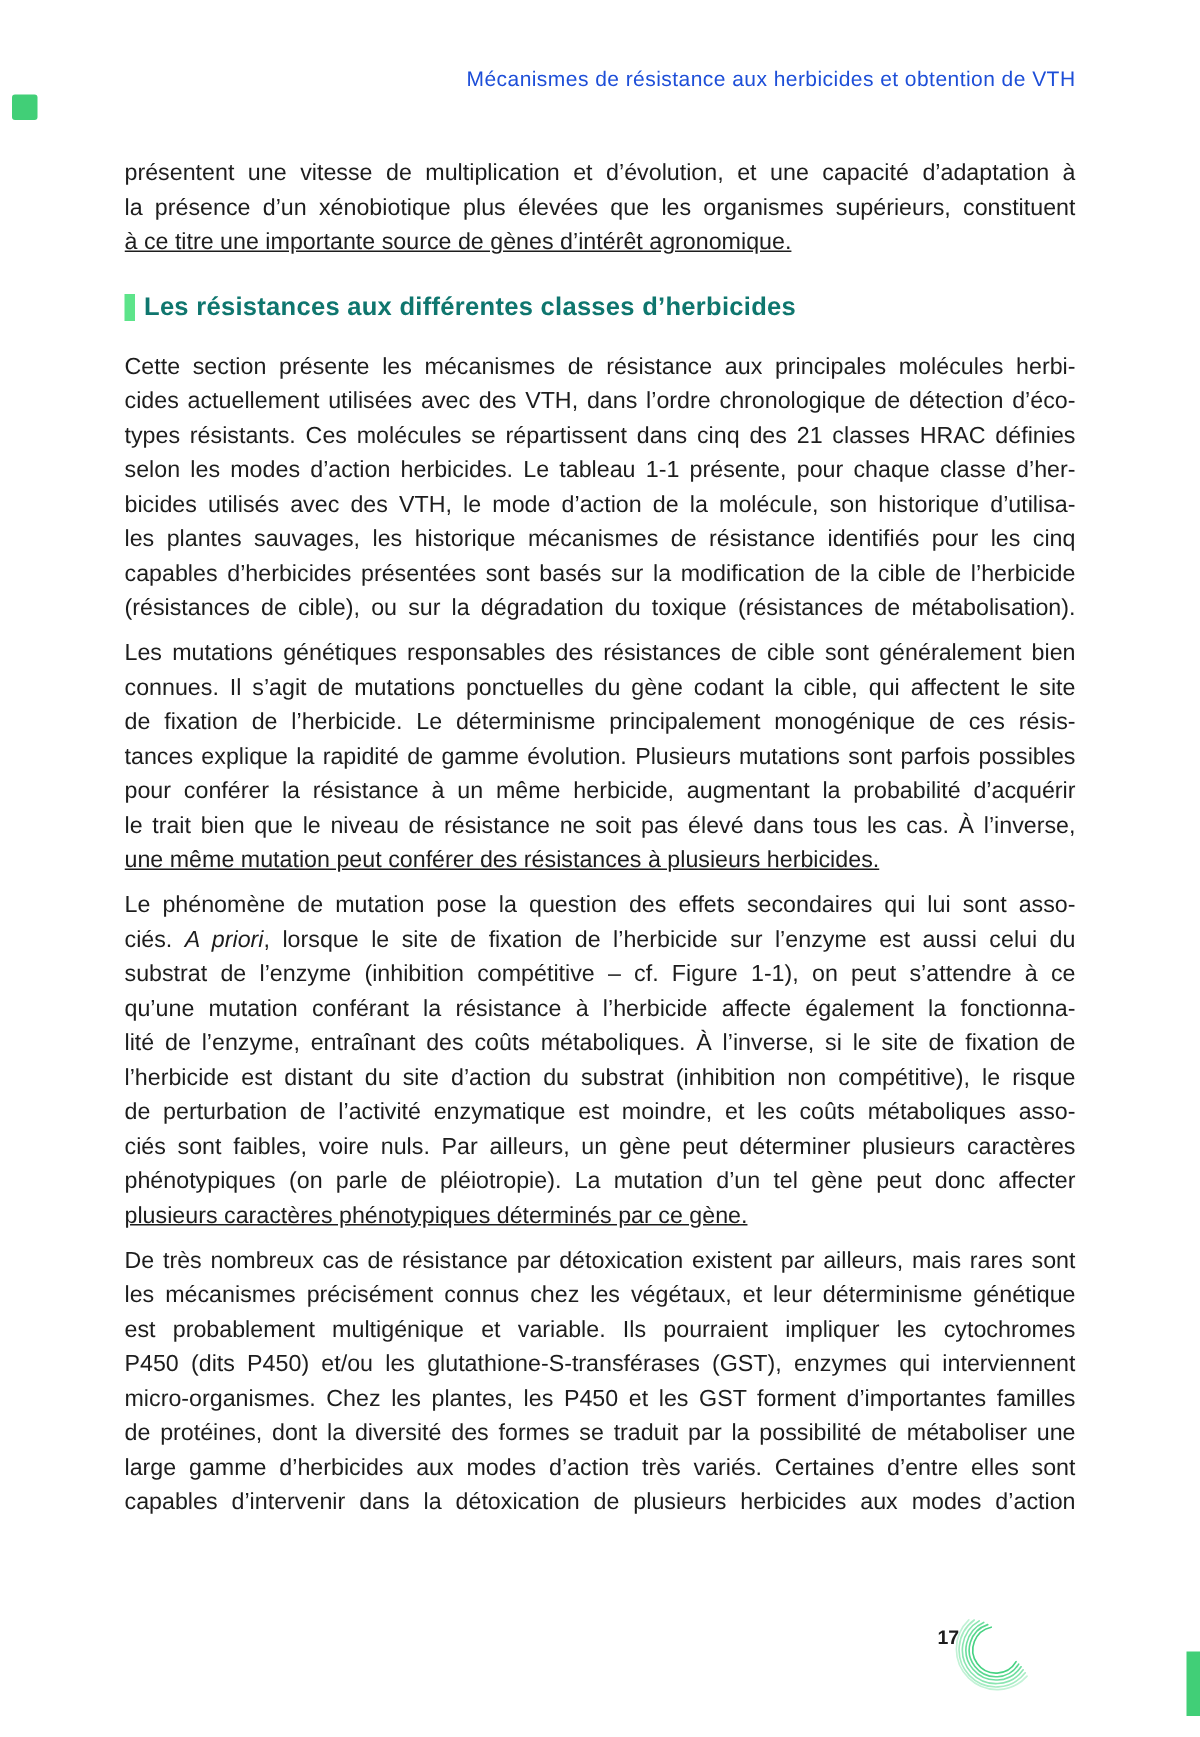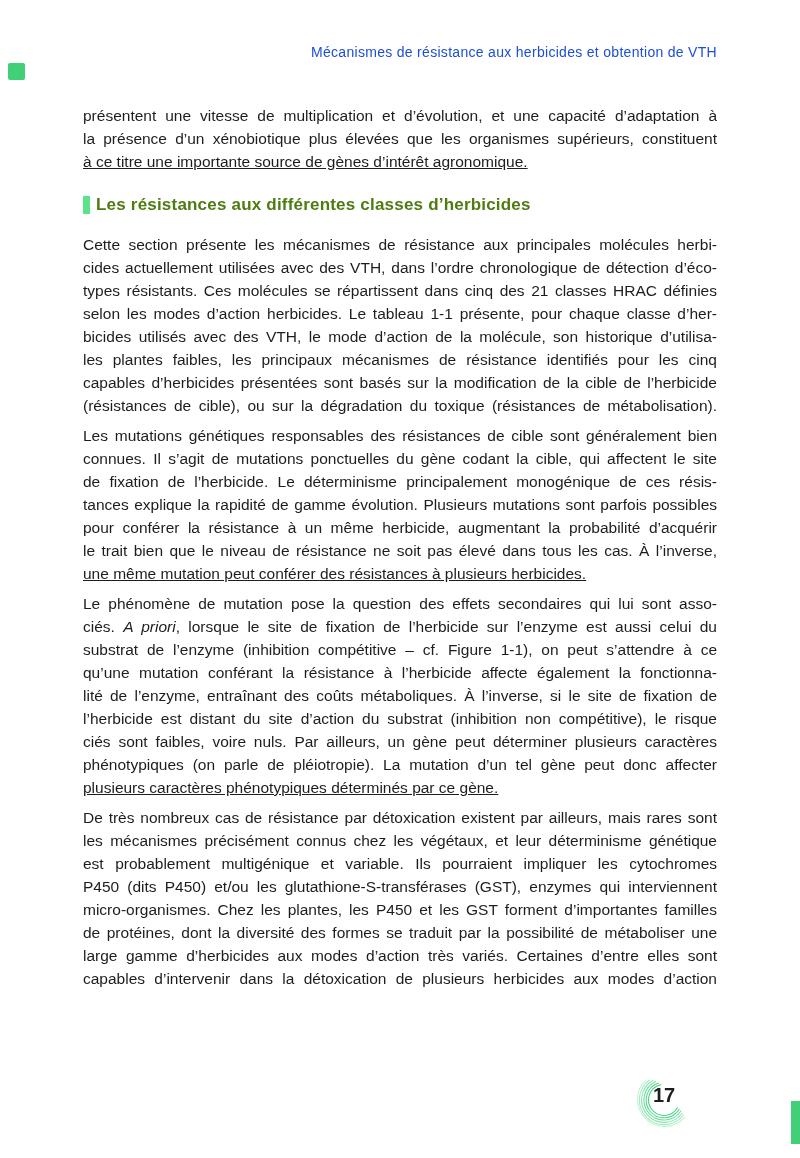--- a/index.html
+++ b/index.html
@@ -40,22 +40,22 @@
     width: 7px; height: 18px; margin-right: 6px; flex: 0 0 auto;
   }
   .heading-text {
     font-size: 17px; font-weight: bold; letter-spacing: 0.2px;
   }
   .footer-arcs {
     position: absolute; left: 628px; top: 1064px;
     width: 80px; height: 80px;
   }
   .page-number {
-    position: absolute; left: 653px; top: 1084px;
-    font-size: 20px; font-weight: bold; color: #1d1d1d; text-align: right;
+    position: absolute; left: 625px; top: 1084px;
+    font-size: 13px; font-weight: bold; color: #1d1d1d; text-align: right;
   }
   .edge-tab {
     position: absolute; right: 0; top: 1101px;
     width: 9px; height: 43px;
   }
 </style>
 </head>
 <body>
 
 <div class="page">
@@ -69,50 +69,51 @@
     <div>
         <div class="para">
           <div class="line">présentent une vitesse de multiplication et d’évolution, et une capacité d’adaptation à</div>
           <div class="line">la présence d’un xénobiotique plus élevées que les organismes supérieurs, constituent</div>
           <div class="line last-left">à ce titre une importante source de gènes d’intérêt agronomique.</div>
         </div>
       </div>
 
     <div class="section-heading">
       <span class="heading-bar" style="background: rgb(93, 228, 138);"></span>
-      <span class="heading-text" style="color: #4d7c0f;">Les résistances aux différentes classes d’herbicides</span>
+      <span class="heading-text" style="color: #0f766e;">Les résistances aux différentes classes d’herbicides</span>
     </div>
 
     <div>
         <div class="para">
           <div class="line">Cette section présente les mécanismes de résistance aux principales molécules herbi-</div>
           <div class="line">cides actuellement utilisées avec des VTH, dans l’ordre chronologique de détection d’éco-</div>
           <div class="line">types résistants. Ces molécules se répartissent dans cinq des 21 classes HRAC définies</div>
           <div class="line">selon les modes d’action herbicides. Le tableau 1-1 présente, pour chaque classe d’her-</div>
           <div class="line">bicides utilisés avec des VTH, le mode d’action de la molécule, son historique d’utilisa-</div>
-          <div class="line">les plantes faibles, les principaux mécanismes de résistance identifiés pour les cinq</div>
+          <div class="line">les plantes sauvages, les historique mécanismes de résistance identifiés pour les cinq</div>
           <div class="line">capables d’herbicides présentées sont basés sur la modification de la cible de l’herbicide</div>
           <div class="line">(résistances de cible), ou sur la dégradation du toxique (résistances de métabolisation).</div>
         </div>
         <div class="para">
           <div class="line">Les mutations génétiques responsables des résistances de cible sont généralement bien</div>
           <div class="line">connues. Il s’agit de mutations ponctuelles du gène codant la cible, qui affectent le site</div>
           <div class="line">de fixation de l’herbicide. Le déterminisme principalement monogénique de ces résis-</div>
           <div class="line">tances explique la rapidité de gamme évolution. Plusieurs mutations sont parfois possibles</div>
           <div class="line">pour conférer la résistance à un même herbicide, augmentant la probabilité d’acquérir</div>
           <div class="line">le trait bien que le niveau de résistance ne soit pas élevé dans tous les cas. À l’inverse,</div>
           <div class="line last-left">une même mutation peut conférer des résistances à plusieurs herbicides.</div>
         </div>
         <div class="para">
           <div class="line">Le phénomène de mutation pose la question des effets secondaires qui lui sont asso-</div>
           <div class="line"><span>ciés. </span><span class="it">A priori</span><span>, lorsque le site de fixation de l’herbicide sur l’enzyme est aussi celui du</span></div>
           <div class="line">substrat de l’enzyme (inhibition compétitive – cf. Figure 1-1), on peut s’attendre à ce</div>
           <div class="line">qu’une mutation conférant la résistance à l’herbicide affecte également la fonctionna-</div>
           <div class="line">lité de l’enzyme, entraînant des coûts métaboliques. À l’inverse, si le site de fixation de</div>
           <div class="line">l’herbicide est distant du site d’action du substrat (inhibition non compétitive), le risque</div>
+          <div class="line">de perturbation de l’activité enzymatique est moindre, et les coûts métaboliques asso-</div>
           <div class="line">ciés sont faibles, voire nuls. Par ailleurs, un gène peut déterminer plusieurs caractères</div>
           <div class="line">phénotypiques (on parle de pléiotropie). La mutation d’un tel gène peut donc affecter</div>
           <div class="line last-left">plusieurs caractères phénotypiques déterminés par ce gène.</div>
         </div>
         <div class="para">
           <div class="line">De très nombreux cas de résistance par détoxication existent par ailleurs, mais rares sont</div>
           <div class="line">les mécanismes précisément connus chez les végétaux, et leur déterminisme génétique</div>
           <div class="line">est probablement multigénique et variable. Ils pourraient impliquer les cytochromes</div>
           <div class="line">P450 (dits P450) et/ou les glutathione-S-transférases (GST), enzymes qui interviennent</div>
           <div class="line">micro-organismes. Chez les plantes, les P450 et les GST forment d’importantes familles</div>

